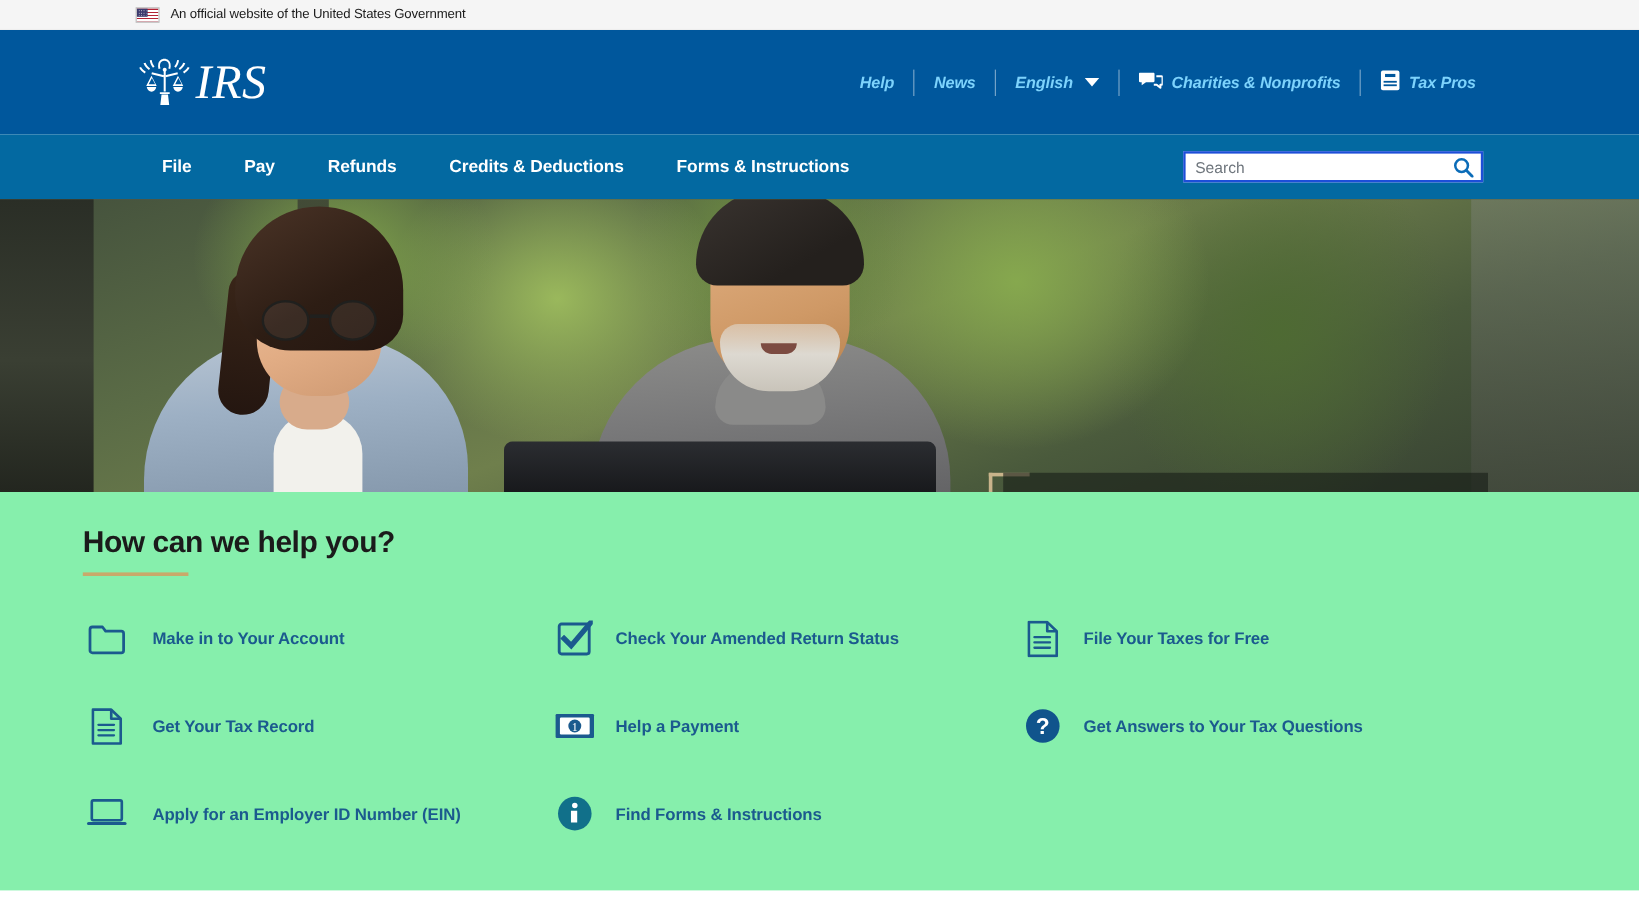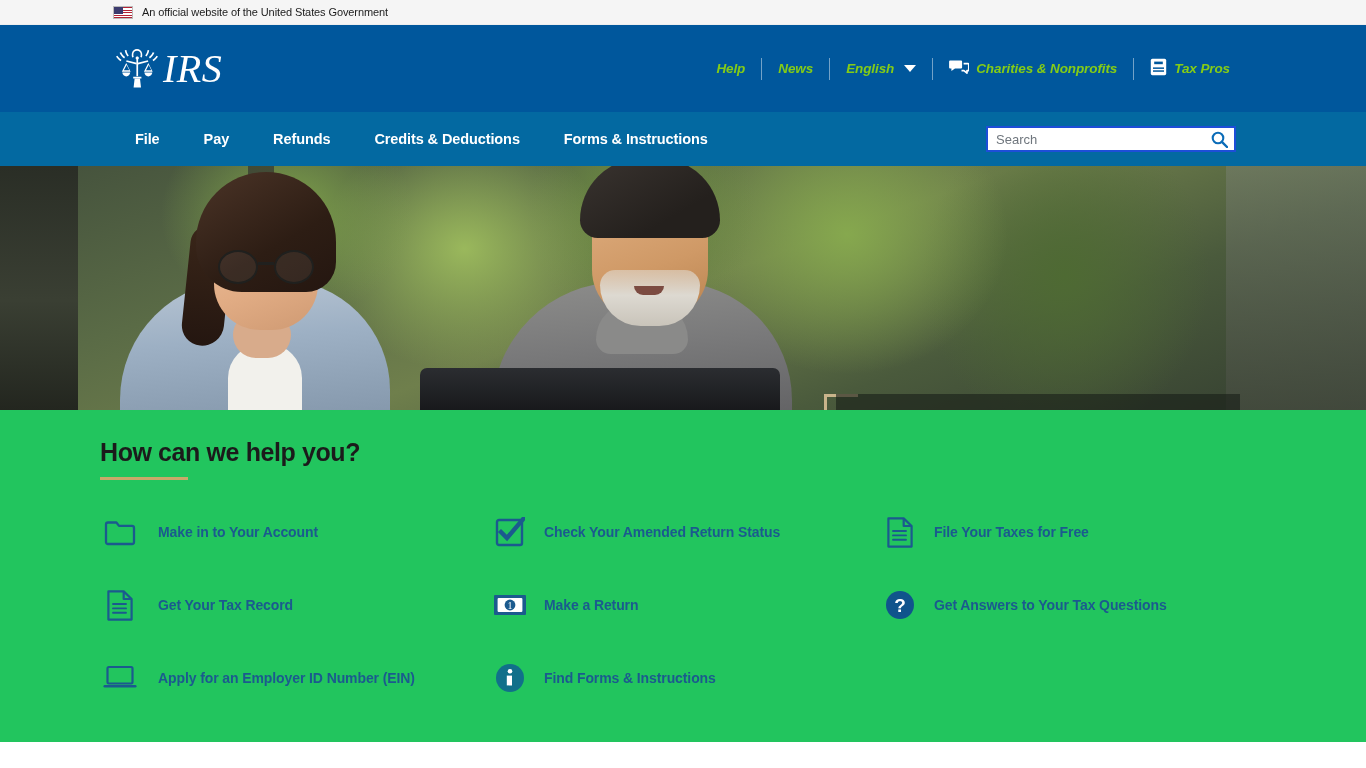--- a/index.html
+++ b/index.html
@@ -85,21 +85,21 @@
     right: 120px;
     top: 0; bottom: 0;
     display: flex;
     align-items: center;
     gap: 0;
   }
   .util-item {
     display: flex;
     align-items: center;
     gap: 7px;
-    color: #84cc16;
+    color: #7dd3fc;
     font-size: 13.5px;
     font-weight: 600;
     text-decoration: none;
     padding: 0 16px;
     white-space: nowrap;
     letter-spacing: -0.1px;
   }
   .util-sep {
     width: 1px;
     height: 22px;
@@ -324,23 +324,23 @@
     border-color: #c9b48b;
     border-style: solid;
   }
   .bracket.tl {
     left: 824px; top: 228px;
     border-width: 3px 0 0 3px;
   }
 
   
   .help {
-    background: #22c55e;
+    background: #86efac;
     height: 332px;
-    padding-left: 100px;
+    padding-left: 69px;
     padding-top: 28px;
   }
   .help-title {
     font-size: 25px;
     font-weight: 700;
     color: #1b1b1b;
     letter-spacing: -0.4px;
     display: inline-block;
   }
   .help-rule {
@@ -558,21 +558,21 @@
 
     <a class="help-item" href="#">
       <span class="help-icon">
         <svg width="34" height="24" viewBox="0 0 34 24" aria-hidden="true">
           <rect x="1" y="2" width="32" height="20" rx="1" fill="#1b5a8e"></rect>
           <rect x="4.6" y="5" width="24.8" height="14" rx="1" fill="#ffffff"></rect>
           <circle cx="17" cy="12" r="5.4" fill="#1b5a8e"></circle>
           <text x="17" y="16" text-anchor="middle" font-family="Liberation Serif, serif" font-size="10" fill="#ffffff">1</text>
         </svg>
       </span>
-      <span class="help-label">Make a Return</span>
+      <span class="help-label">Help a Payment</span>
     </a>
 
     <a class="help-item" href="#">
       <span class="help-icon">
         <svg width="30" height="30" viewBox="0 0 30 30" aria-hidden="true">
           <circle cx="15" cy="15" r="14" fill="#10548c"></circle>
           <text x="15" y="22" text-anchor="middle" font-family="Liberation Sans, sans-serif" font-size="19" font-weight="bold" fill="#ffffff">?</text>
         </svg>
       </span>
       <span class="help-label">Get Answers to Your Tax Questions</span>

